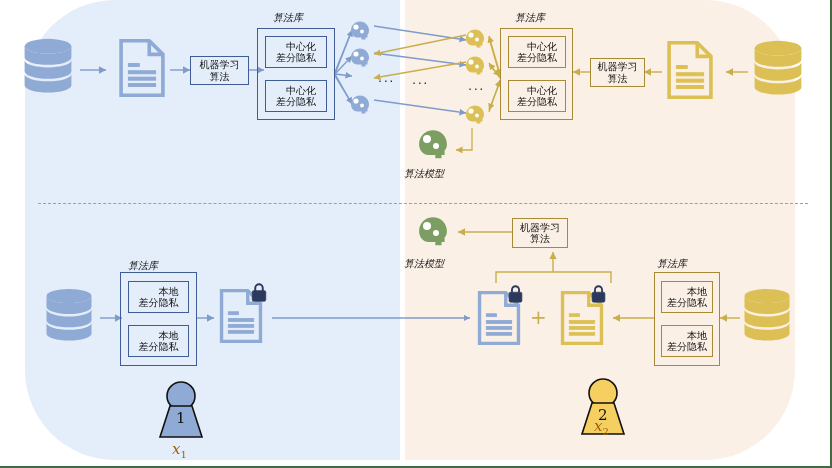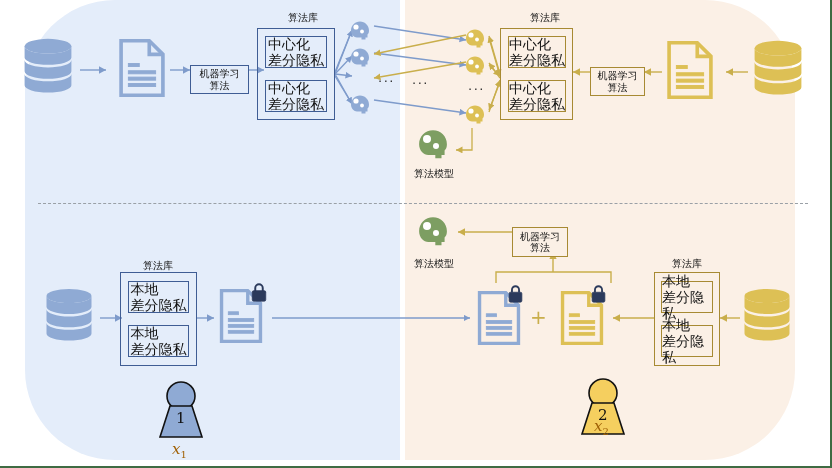--- a/index.html
+++ b/index.html
@@ -4,31 +4,31 @@
 <style>
   html,body{margin:0;padding:0;background:#ffffff;}
   body{font-family:"DejaVu Sans","Liberation Sans",sans-serif;}
   #stage{position:relative;width:832px;height:468px;background:#ffffff;overflow:hidden;
          border-right:2px solid #3f6b43;border-bottom:2px solid #3f6b43;box-sizing:border-box;}
   .panel{position:absolute;top:0;height:460px;}
   #panel-left{left:25px;width:375px;background:#e4edfa;border-radius:90px 0 0 90px;}
   #panel-right{left:405px;width:390px;background:#fbf0e6;border-radius:0 90px 90px 0;}
   .divider{position:absolute;left:38px;top:203px;width:770px;height:0;
            border-top:1px dashed #9aa0a6;}
-  .lbl{position:absolute;white-space:nowrap;color:#111;line-height:1.12;text-align:center;}
+  .lbl{position:absolute;white-space:nowrap;color:#111;line-height:1.12;text-align:left;font-style:italic;}
   .box{position:absolute;box-sizing:border-box;background:transparent;}
   .b-blue{border:1.6px solid #3f5d94;}
   .b-gold{border:1.6px solid #a78a33;}
   .inner{position:absolute;box-sizing:border-box;display:flex;align-items:center;
          justify-content:center;background:#fff;}
   .inner.blue{border:1.6px solid #3f5d94;background:#e4edfa;}
   .inner.gold{border:1.6px solid #a78a33;background:#fbf0e6;}
-  .inner span{font-size:14px;line-height:1.15;text-align:left;color:#111;}
+  .inner span{font-size:10px;line-height:1.15;text-align:right;color:#111;}
   .mlbox{position:absolute;box-sizing:border-box;display:flex;align-items:center;
-         justify-content:center;margin-top:9px;}
+         justify-content:center;}
   .mlbox span{font-size:10px;line-height:1.15;text-align:center;color:#111;}
   .mlbox.blue{border:1.6px solid #3f5d94;background:#e4edfa;}
   .mlbox.gold{border:1.6px solid #a78a33;background:#fbf0e6;}
   .caption{font-size:10px;color:#111;}
   .dots{position:absolute;font-size:13px;color:#333;letter-spacing:1.5px;}
   svg.overlay{position:absolute;left:0;top:0;width:832px;height:468px;pointer-events:none;}
   .xlab{position:absolute;font-family:"DejaVu Serif","Liberation Serif",serif;
         font-style:italic;font-size:15px;color:#a16207;}
   .xlab sub{font-size:10px;font-style:normal;}
   .pnum{position:absolute;font-family:"DejaVu Serif","Liberation Serif",serif;

